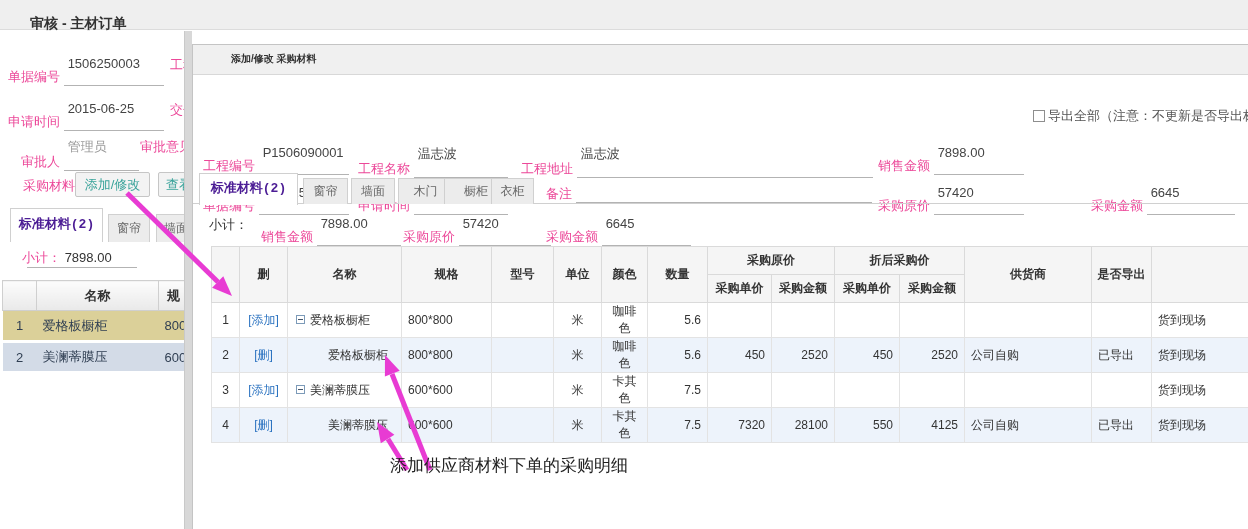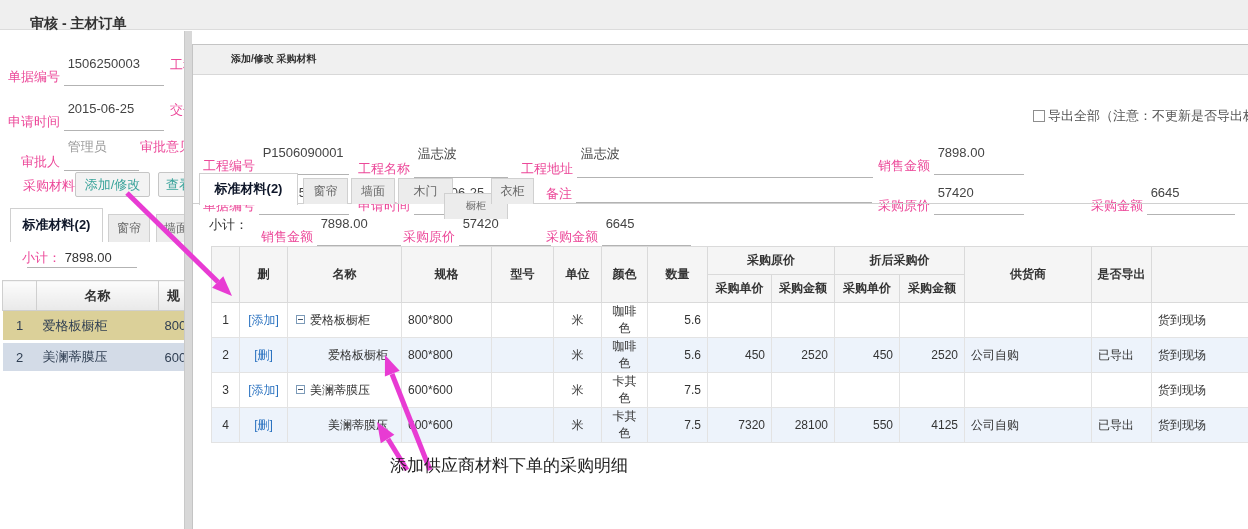--- a/index.html
+++ b/index.html
@@ -19,21 +19,21 @@
   .fld .val.ghost { color:#999; }
 
   
   .btn { position:absolute; height:25px; line-height:23px; text-align:center;
          background:#f3f3f3; border:1px solid #c6c6c6; color:#39a39a; font-size:13px;
          border-radius:2px; cursor:pointer; }
 
   
   .tab { position:absolute; text-align:center; font-size:13px; color:#666;
          background:#ececec; border:1px solid #d0d0d0; border-bottom:none; }
-  .tab.active { background:#fff; color:#0f172a; font-weight:bold; z-index:3; }
+  .tab.active { background:#fff; color:#4c1d95; font-weight:bold; z-index:3;font-family:Liberation Mono, monospace; }
 
   
   .ltable { position:absolute; left:2px; top:280px; width:186px; border-collapse:collapse;
             table-layout:fixed; font-size:13px; }
   .ltable th { height:30px; background:linear-gradient(#fcfcfc,#e9e9e9);
                border:1px solid #cfcfcf; font-weight:bold; color:#333; }
   .ltable td { height:31px; border-bottom:3px solid #fff; color:#2f3e52; padding-left:6px; }
   .ltable tr.row-tan td { background:#dbd099; }
   .ltable tr.row-blue td { background:#d3dbe7; }
   .ltable td.c { text-align:center; padding-left:0; }
@@ -199,21 +199,21 @@
     <div class="fld" style="left:898px;top:140px">
       <span class="lbl">采购金额</span>
       <span class="val" style="width:88px">6645</span>
     </div>
 
     <div style="position:absolute;left:0;top:128px;width:1056px;height:31px;border-bottom:1px solid #d0d0d0"></div>
     <div class="tab active" style="left:6px;top:128px;width:99px;height:32px;line-height:30px">标准材料(2)</div>
     <div class="tab" style="left:110px;top:133px;width:45px;height:26px;line-height:24px;font-size:12px">窗帘</div>
     <div class="tab" style="left:158px;top:133px;width:44px;height:26px;line-height:24px;font-size:12px">墙面</div>
     <div class="tab" style="left:205px;top:133px;width:55px;height:26px;line-height:24px;font-size:12px">木门</div>
-    <div class="tab" style="left:251px;top:148px;width:64px;height:26px;line-height:24px;font-size:10px">橱柜</div>
+    <div class="tab" style="left:251px;top:133px;width:64px;height:26px;line-height:24px;font-size:12px">橱柜</div>
     <div class="tab" style="left:298px;top:133px;width:43px;height:26px;line-height:24px;font-size:12px">衣柜</div>
 
     <div class="fld" style="left:16px;top:171px;color:#333">
       <span>小计：</span>
     </div>
     <div class="fld" style="left:68px;top:171px">
       <span class="lbl">销售金额</span>
       <span class="val" style="width:84px">7898.00</span>
     </div>
     <div class="fld" style="left:210px;top:171px">

